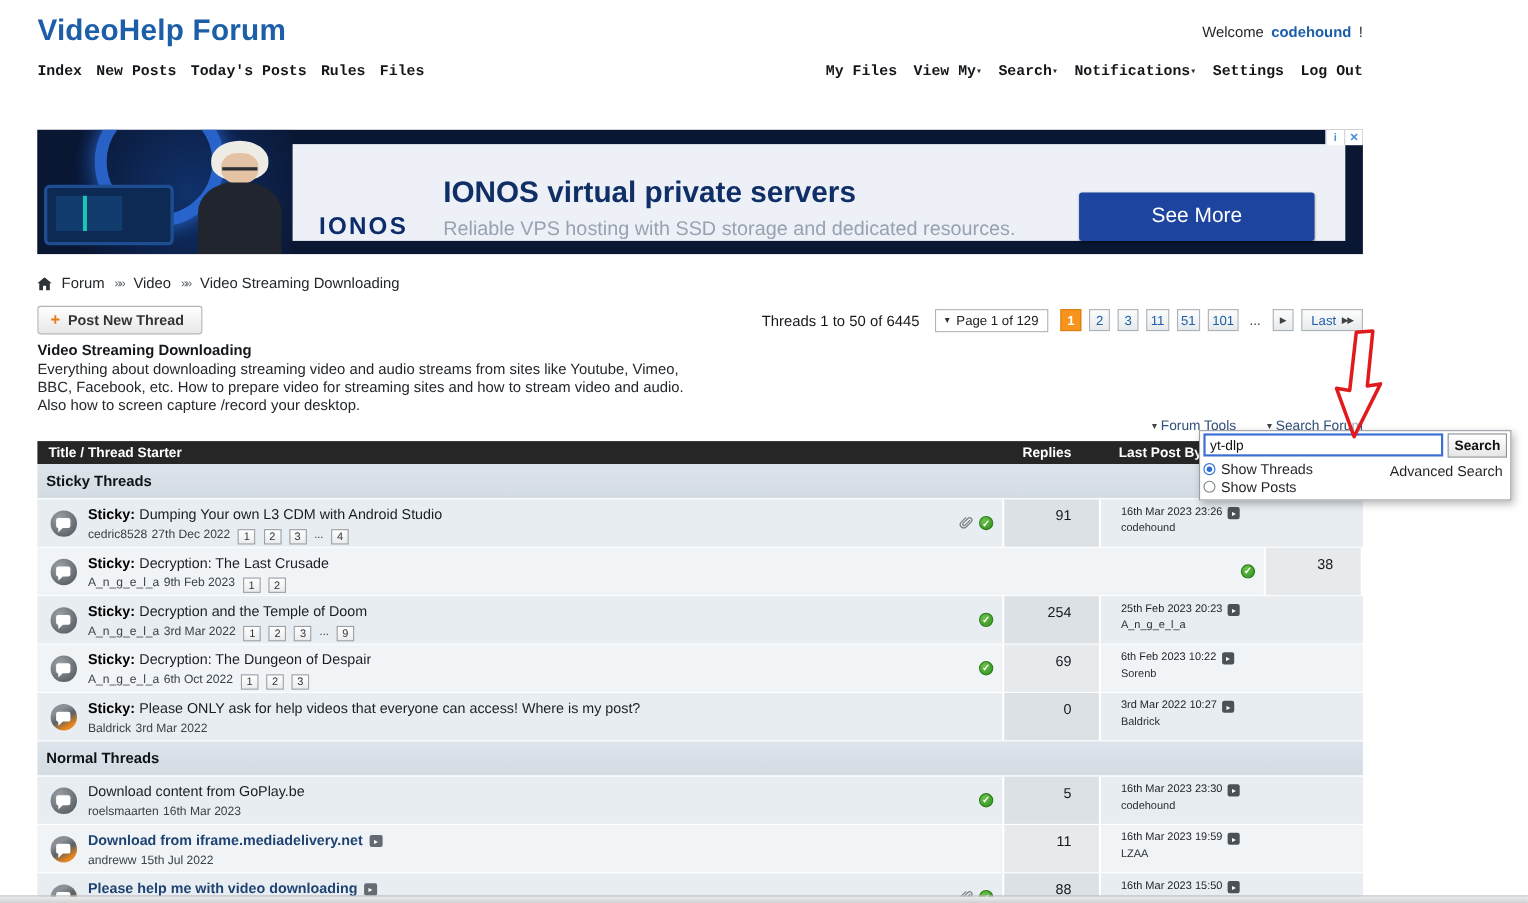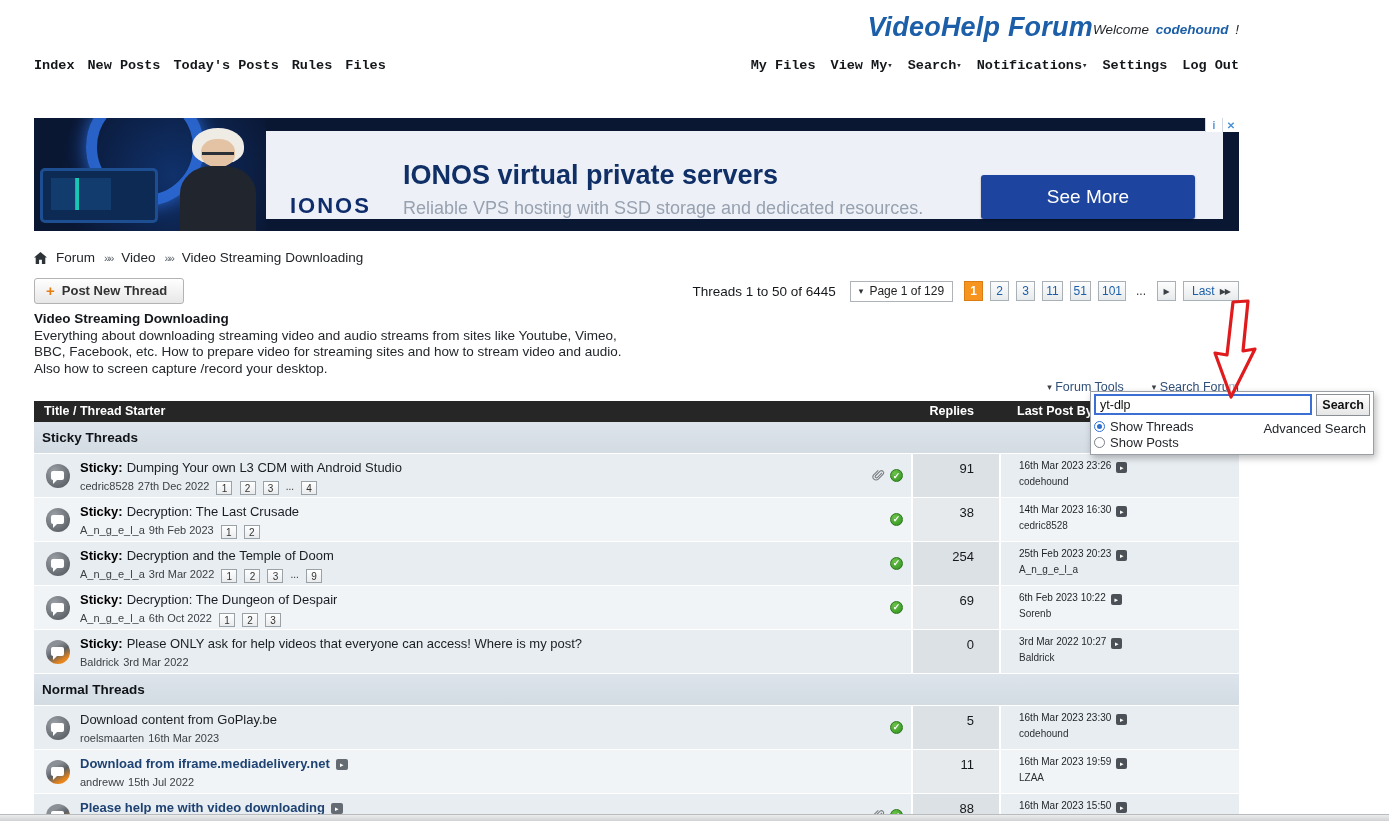--- a/index.html
+++ b/index.html
@@ -5,21 +5,21 @@
   * { box-sizing: border-box; margin: 0; padding: 0; }
   html,body { width:1389px; height:821px; }
   body {
     font-family: "Liberation Sans", sans-serif;
     background:#ffffff; color:#1a1a1a; font-size:13px;
     position:relative; overflow:hidden;
   }
   .container { width:1205px; margin-left:34px; position:relative; }
 
   
-  .top-header { display:flex; justify-content:flex-end; align-items:flex-start; padding-top:12px;font-style:italic; }
+  .top-header { display:flex; justify-content:space-between; align-items:flex-start; padding-top:12px; }
   .site-title { color:#1c5fa8; font-size:27px; font-weight:bold; letter-spacing:.2px; }
   .welcome { font-size:13.5px; color:#1f2328; padding-top:10px; }
   .welcome .username { color:#1c5fa8; font-weight:bold; margin:0 3px; cursor:pointer; }
 
   .navbar { display:flex; justify-content:space-between; margin-top:15px; font-weight:bold; font-size:13.5px; color:#14171a;font-family:Liberation Mono, monospace; }
   .nav-left { display:flex; gap:13px; }
   .nav-right { display:flex; gap:15px; }
   .nav-item { cursor:pointer; white-space:nowrap; }
   .caret { font-size:9px; color:#2c3136; vertical-align:1px; }
 
@@ -369,26 +369,20 @@
             <span class="starter">A_n_g_e_l_a</span><span>9th Feb 2023</span>
             <span class="mini-page">1</span>
             <span class="mini-page">2</span>
           </div>
         </div>
         <div class="title-attach">
           <span class="check-icon"></span>
         </div>
       </div>
       <div class="cell-replies">38</div>
-      <div class="cell-last">
-        <div class="lp-line1">
-          <span>14th Mar 2023 16:30</span><span class="lp-icon"></span>
-        </div>
-        <div class="lp-user">cedric8528</div>
-      </div>
     </div>
 
     <div class="thread-row row-a">
       <div class="cell-title">
         <span class="thread-icon">
             <span class="bubble"></span>
           </span>
         <div class="title-block">
           <div class="title-line">
             <span class="sticky-prefix">Sticky:</span><span class="thread-title">Decryption and the Temple of Doom</span>

